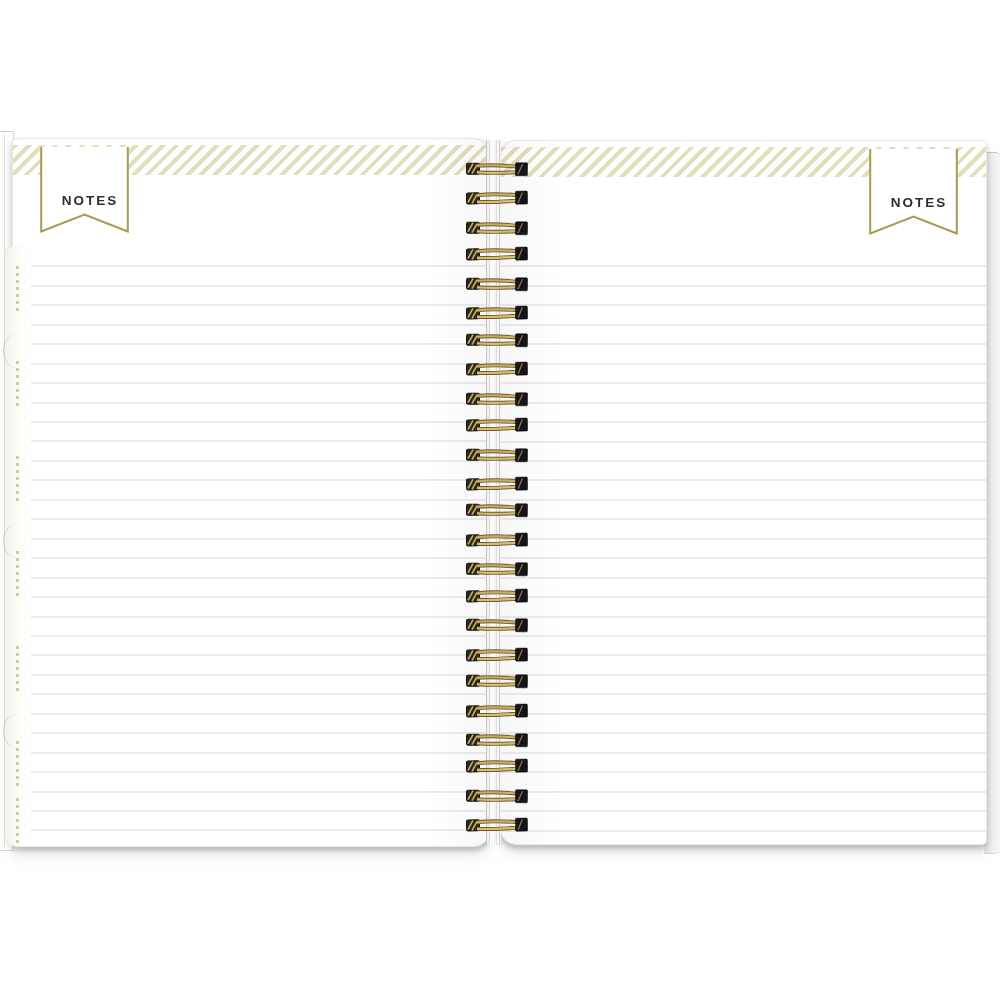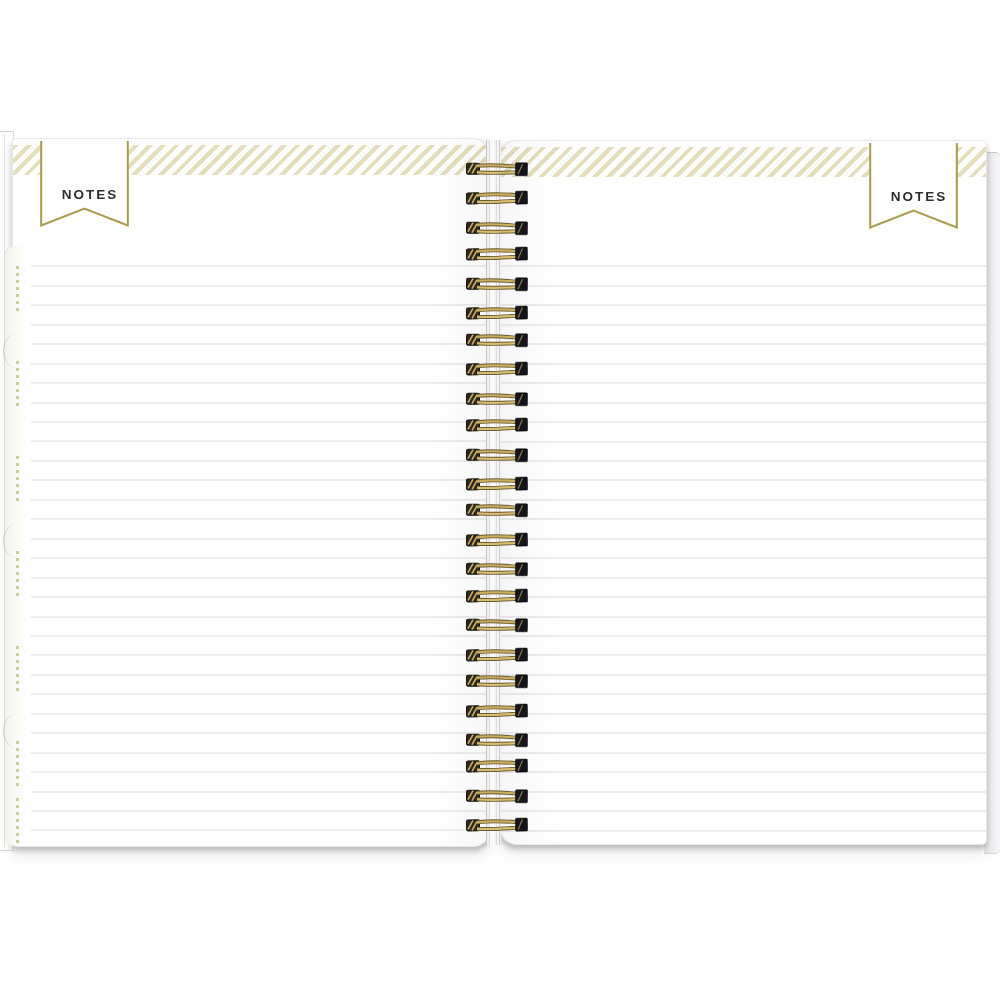--- a/index.html
+++ b/index.html
@@ -46,21 +46,21 @@
   .ruled{
     position:absolute;left:0;right:0;
     background:repeating-linear-gradient(to bottom,rgba(0,0,0,0) 0 17.45px,#ececec 17.45px 19.45px);
   }
   .page.left  .ruled{top:109px;bottom:12px;}
   .page.right .ruled{top:107px;bottom:12px;}
   .gutter-shade{position:absolute;top:0;bottom:0;width:60px;pointer-events:none;}
   .page.left  .gutter-shade{right:0;background:linear-gradient(to right,rgba(0,0,0,0),rgba(90,90,90,.05));}
   .page.right .gutter-shade{left:0;background:linear-gradient(to left,rgba(0,0,0,0),rgba(90,90,90,.05));}
   
-  .banner{position:absolute;top:2px;width:100px;height:88px;z-index:2;}
+  .banner{position:absolute;top:8px;width:100px;height:88px;z-index:2;}
   .page.left  .banner{left:27px;}
   .page.right .banner{left:368px;}
   .banner svg{display:block;}
   .banner .banner-label{
     position:absolute;left:0;right:0;top:46px;text-align:center;
     font-size:13.5px;font-weight:700;letter-spacing:2px;color:#2e2e2e;
   }
   
   .spine{
     position:absolute;left:486px;top:140px;width:15px;height:705px;z-index:2;

